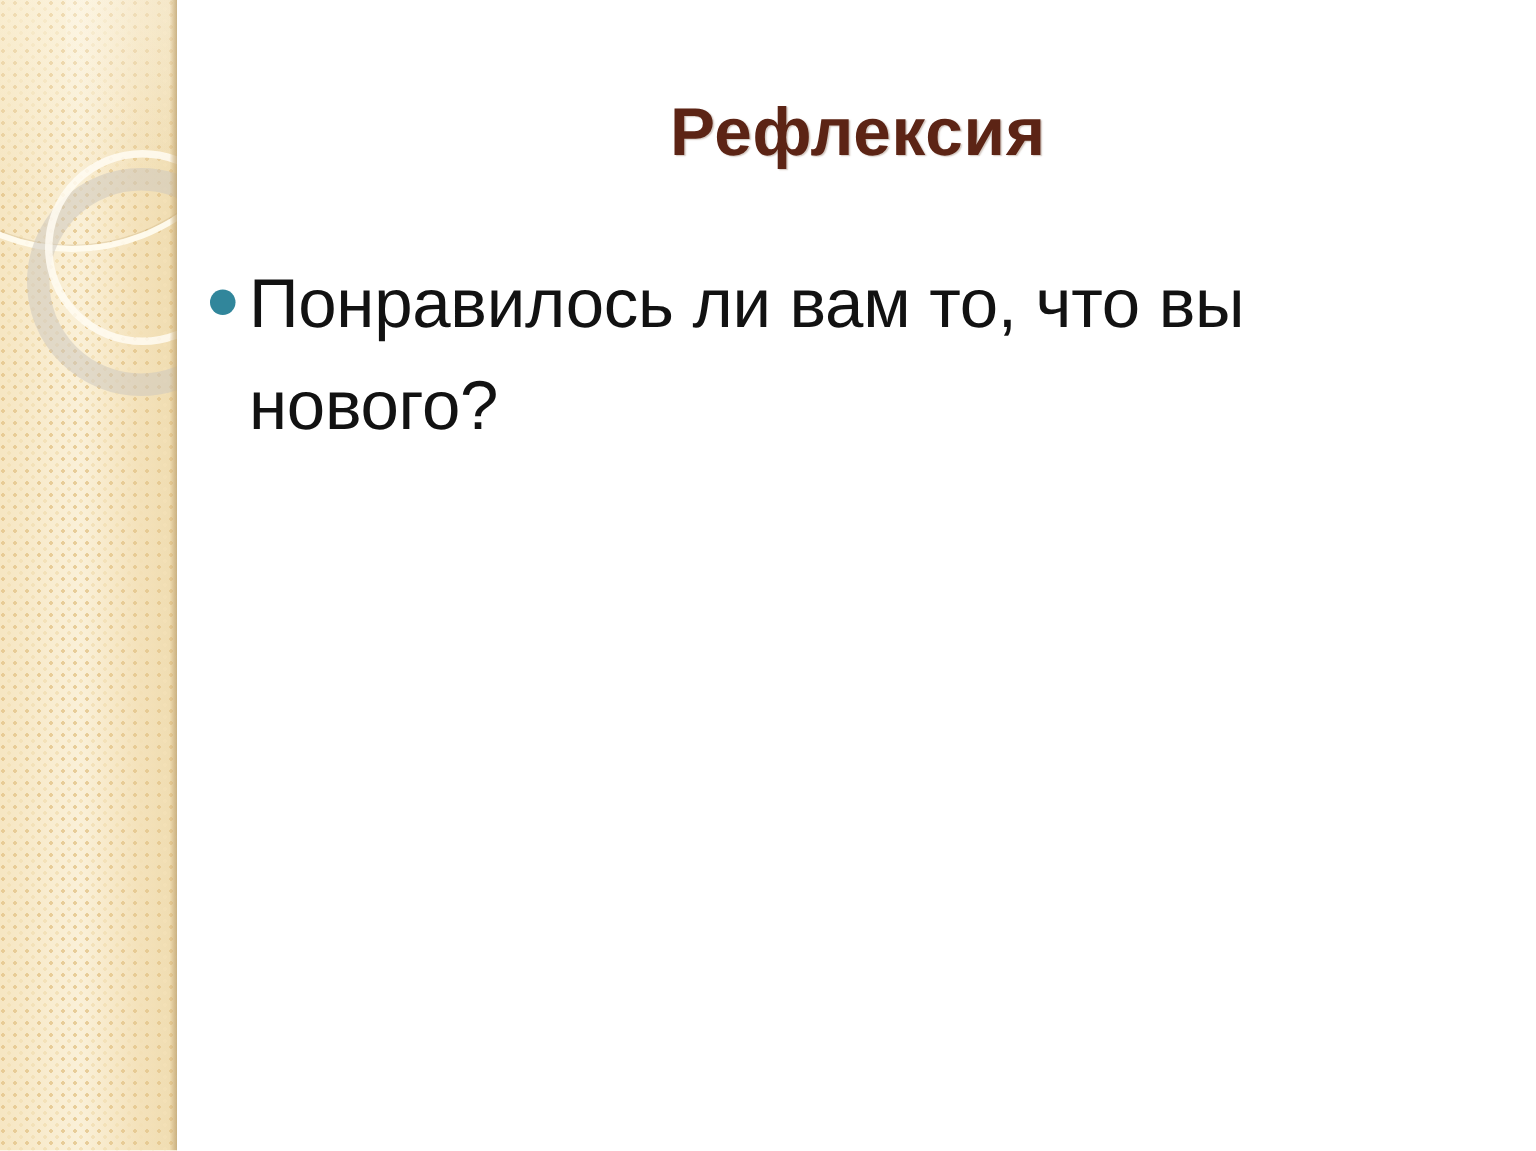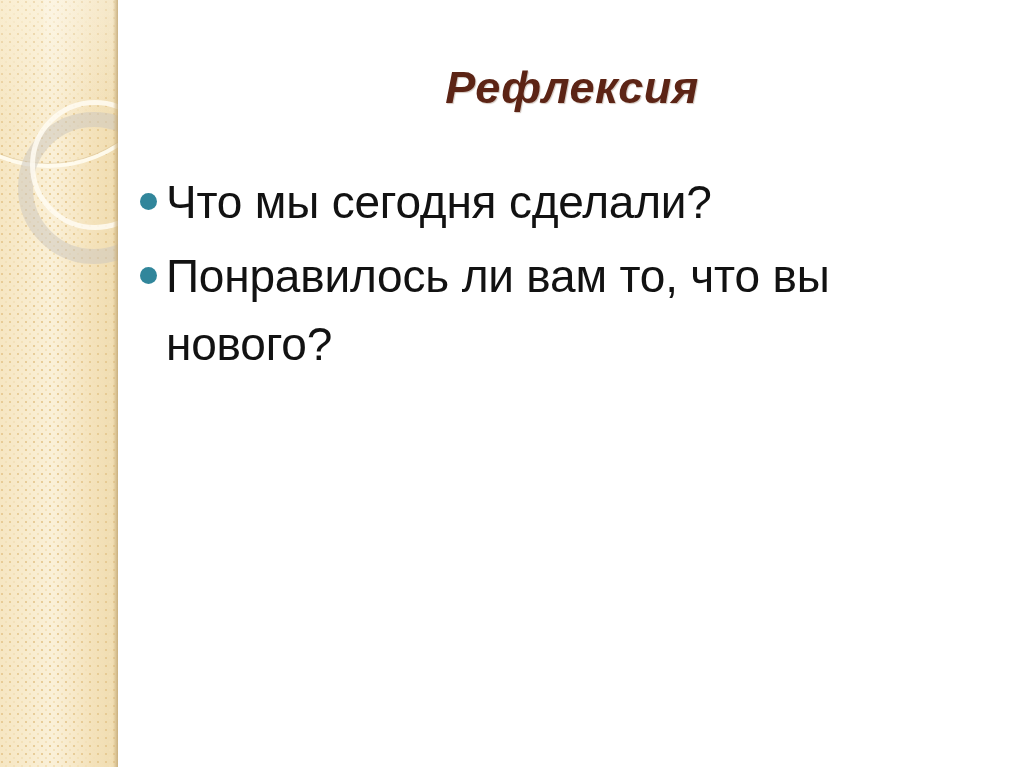--- a/index.html
+++ b/index.html
@@ -105,21 +105,20 @@
     width: 884px;
     text-align: center;
     color: #5c2415;
     font-family: "Liberation Sans", sans-serif;
     font-weight: bold;
     font-size: 45px;
     line-height: 56px;
     letter-spacing: 0.5px;
     text-shadow: 1px 1px 1px rgba(120,90,70,0.35);
     white-space: nowrap;
-    font-style: italic;
   }
 
   
   #body {
     position: absolute;
     left: 140px;
     top: 168px;
     width: 876px;
   }
   .bullet-row {
@@ -162,24 +161,20 @@
     <div id="ring-small"></div>
     <div id="ring-small-hi"></div>
     <div id="sidebar-edge"></div>
   </div>
 
   <div id="title">Рефлексия</div>
 
   <div id="body">
 
 
-    <div class="bullet-row">
-      <span class="bullet-dot"></span>
-      <span class="bullet-text w2">Что мы сегодня сделали?</span>
-    </div>
 
     <div class="bullet-row">
       <span class="bullet-dot"></span>
       <span class="bullet-text w3">Понравилось ли вам то, что вы нового?</span>
     </div>
 
   </div>
 
 </div>
 

